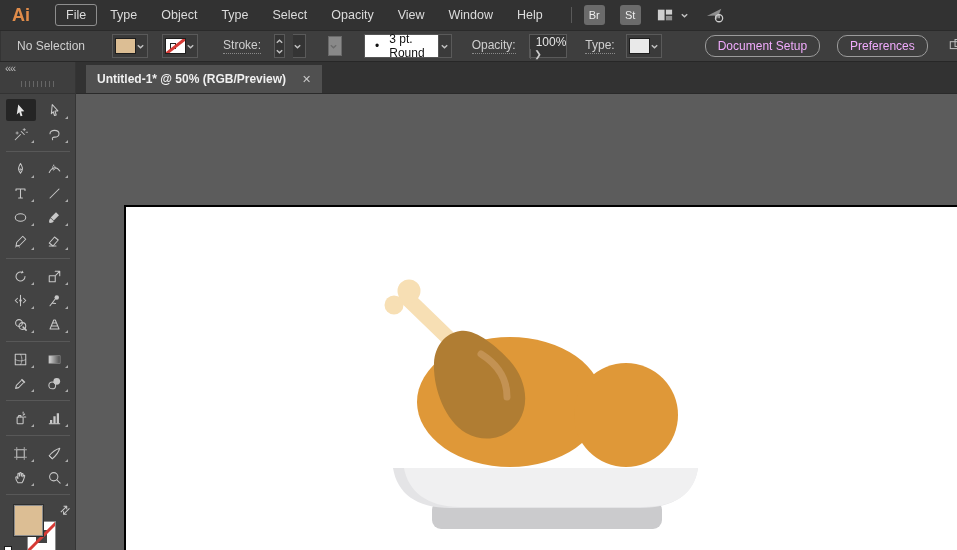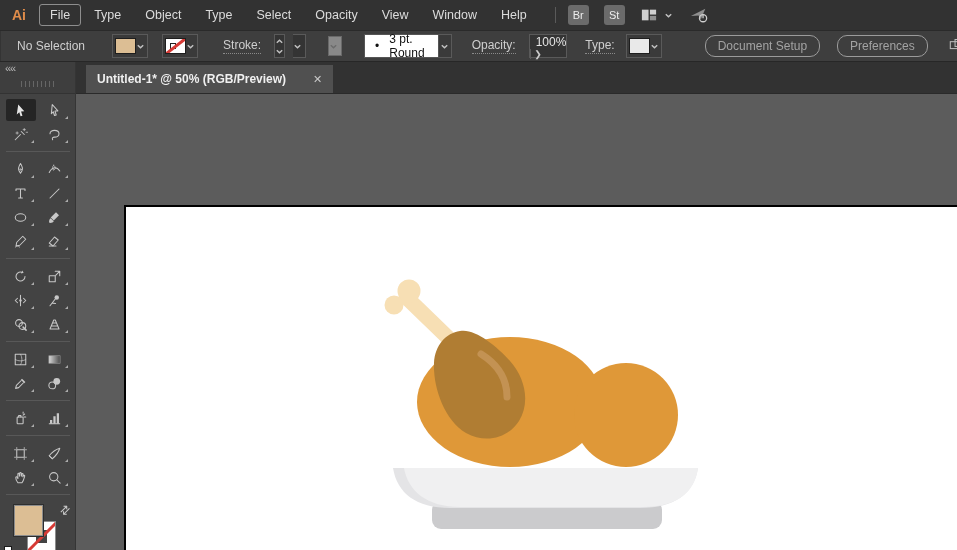--- a/index.html
+++ b/index.html
@@ -1,21 +1,21 @@
 <!DOCTYPE html>
 <html><head>
 <meta charset="utf-8">
 <style>
   * { box-sizing: border-box; margin: 0; padding: 0; }
   html,body { width:957px; height:550px; overflow:hidden; }
   body { font-family:"Liberation Sans", sans-serif; background:#3E3E3E; color:#D8D8D8; }
 
   
   .menubar { height:30px; background:#323232; display:flex; align-items:center; font-size:12.5px; }
-  .logo { color:#E08C4A; font-weight:bold; font-size:14px; padding:0 12px 0 12px; }
+  .logo { color:#E08C4A; font-weight:bold; font-size:18px; padding:0 24px 0 12px; }
   .menu-item { padding:3px 10px; margin:0 1px; border:1px solid transparent; border-radius:3px; color:#DCDCDC; cursor:default; }
   .menu-item.active { border-color:#8E8E8E;text-align:center; }
   .mb-sep { width:1px; height:16px; background:#5A5A5A; margin:0 12px 0 16px; }
   .sq-btn { width:21px; height:20px; background:#6B6B6B; border-radius:3px; color:#EDEDED; font-size:11px; font-weight:normal; display:flex; align-items:center; justify-content:center; margin-right:15px; }
   .mb-icon { display:flex; align-items:center; margin-right:6px; }
   .chev { display:flex; align-items:center; }
 
   
   .controlbar { height:32px; background:#3E3E3E; border-top:1px solid #2A2A2A; border-bottom:1px solid #272727; display:flex; align-items:center; font-size:12px; color:#CFCFCF;gap:8px; }
   .cb-grip { width:8px; align-self:stretch; margin-right:8px; background:repeating-linear-gradient(180deg,#5A5A5A 0 1px,transparent 1px 3px); background-size:4px 100%; background-repeat:repeat-y; background-position:2px 0; border-right:1px solid #343434; }
@@ -29,21 +29,21 @@
   .stepper { width:16px; height:24px; border:1px solid #5A5A5A; background:#343434; display:flex; flex-direction:column; align-items:center; justify-content:center; gap:1px; margin-left:5px; }
   .dd-field { width:60px; height:24px; border:1px solid #5A5A5A; border-left:none; background:#343434; display:flex; align-items:center; justify-content:flex-end; padding-right:3px; }
   .profile-dd { width:96px; height:20px; background:#8E8E8E; border:1px solid #6C6C6C; display:flex; align-items:center; justify-content:flex-end; padding-right:3px; margin:0 14px; opacity:.95; }
   .brush-ctrl { display:flex; align-items:stretch; height:24px; margin-right:12px; }
   .brush-field { background:#FFF; color:#111; display:flex; align-items:center; gap:10px; padding:0 9px 0 10px; font-size:12px; border:1px solid #555; }
   .chev-box { width:17px; border:1px solid #5A5A5A; border-left:none; background:#3A3A3A; display:flex; align-items:center; justify-content:center; }
   .opacity-field { width:66px; height:24px; border:1px solid #5A5A5A; background:#343434; display:flex; margin:0 10px 0 5px; color:#E6E6E6;flex-direction:column; }
   .opacity-field span.val { flex:1; padding-left:6px; }
   .opacity-field .arrow { width:16px; align-self:stretch; border-left:1px solid #5A5A5A; display:flex; align-items:center; justify-content:center; color:#CCC; font-size:9px; }
   .cb-vsep { width:1px; height:20px; background:#5A5A5A; margin:0 12px; }
-  .cb-btn { border:1px solid #9B9B9B; border-radius:10px; padding:3px 12px; color:#a3a3a3; font-size:12px; background:transparent; white-space:nowrap; margin-right:9px; font-family:"Liberation Sans",sans-serif; }
+  .cb-btn { border:1px solid #9B9B9B; border-radius:10px; padding:3px 12px; color:#f0abfc; font-size:12px; background:transparent; white-space:nowrap; margin-right:9px; font-family:"Liberation Sans",sans-serif; }
 
   
   .main { display:flex; height:488px; }
   .leftcol { width:76px; display:flex; flex-direction:column; background:#434343; border-right:1px solid #353535; }
   .panel-header { height:32px; background:#3E3E3E; border-bottom:1px solid #333; position:relative; flex:none; }
   .collapse { position:absolute; top:0px; left:5px; font-size:11px; color:#B8B8B8; letter-spacing:-1px; }
   .panel-grip { position:absolute; top:19px; left:50%; transform:translateX(-50%); width:34px; height:6px; background:repeating-linear-gradient(90deg,#666 0 1px,transparent 1px 4px); }
   .tools { flex:1; padding-top:5px; display:flex; flex-direction:column; align-items:center; overflow:hidden; }
   .tools-grid { width:64px; display:flex; flex-wrap:wrap; justify-content:space-between; row-gap:2px; }
   .tool { width:30px; height:22px; background:none; border:none; display:flex; align-items:center; justify-content:center; position:relative; }
@@ -56,21 +56,21 @@
   .fs-stroke { position:absolute; left:27px; top:17px; width:29px; height:31px; background:#FFF; border:1px solid #8C8C8C; overflow:hidden; }
   .fs-stroke .hole { position:absolute; left:8px; top:8px; width:11px; height:13px; background:#434343; }
   .fs-stroke .redline2 { position:absolute; left:-8px; top:46%; width:45px; height:3px; background:#D63A35; transform:rotate(-45deg); }
   .fs-swap { position:absolute; right:5px; top:-1px; font-size:12px; color:#C9C9C9; transform:rotate(-45deg); }
   .fs-mini { position:absolute; left:4px; top:42px; width:14px; height:14px; }
   .fs-mini .m-fill { position:absolute; left:0; top:0; width:8px; height:8px; background:#FFF; border:1px solid #1A1A1A; }
 
   
   .rightcol { flex:1; display:flex; flex-direction:column; min-width:0; }
   .tabbar { height:32px; background:#323232; display:flex; align-items:flex-end; border-bottom:1px solid #2A2A2A; }
-  .tab { height:28px; background:#505050; display:flex; align-items:center; gap:27px; padding:0 11px; margin-left:10px; color:#F0F0F0; font-size:12px; font-weight:bold; white-space:nowrap; }
+  .tab { height:28px; background:#505050; display:flex; align-items:center; gap:16px; padding:0 11px; margin-left:10px; color:#F0F0F0; font-size:12px; font-weight:bold; white-space:nowrap; }
   .tab-close { color:#C9C9C9; font-size:11px; font-weight:normal; }
   .canvas { flex:1; position:relative; background:#5C5C5C; overflow:hidden; }
   .artboard { position:absolute; left:48px; top:111px; right:-2px; bottom:-2px; background:#FFF; border-top:2px solid #000; border-left:2px solid #000; }
   .artwork { position:absolute; left:304px; top:181px; }
 </style>
 </head>
 <body>
 
 <div class="menubar">
   <span class="logo">Ai</span>

